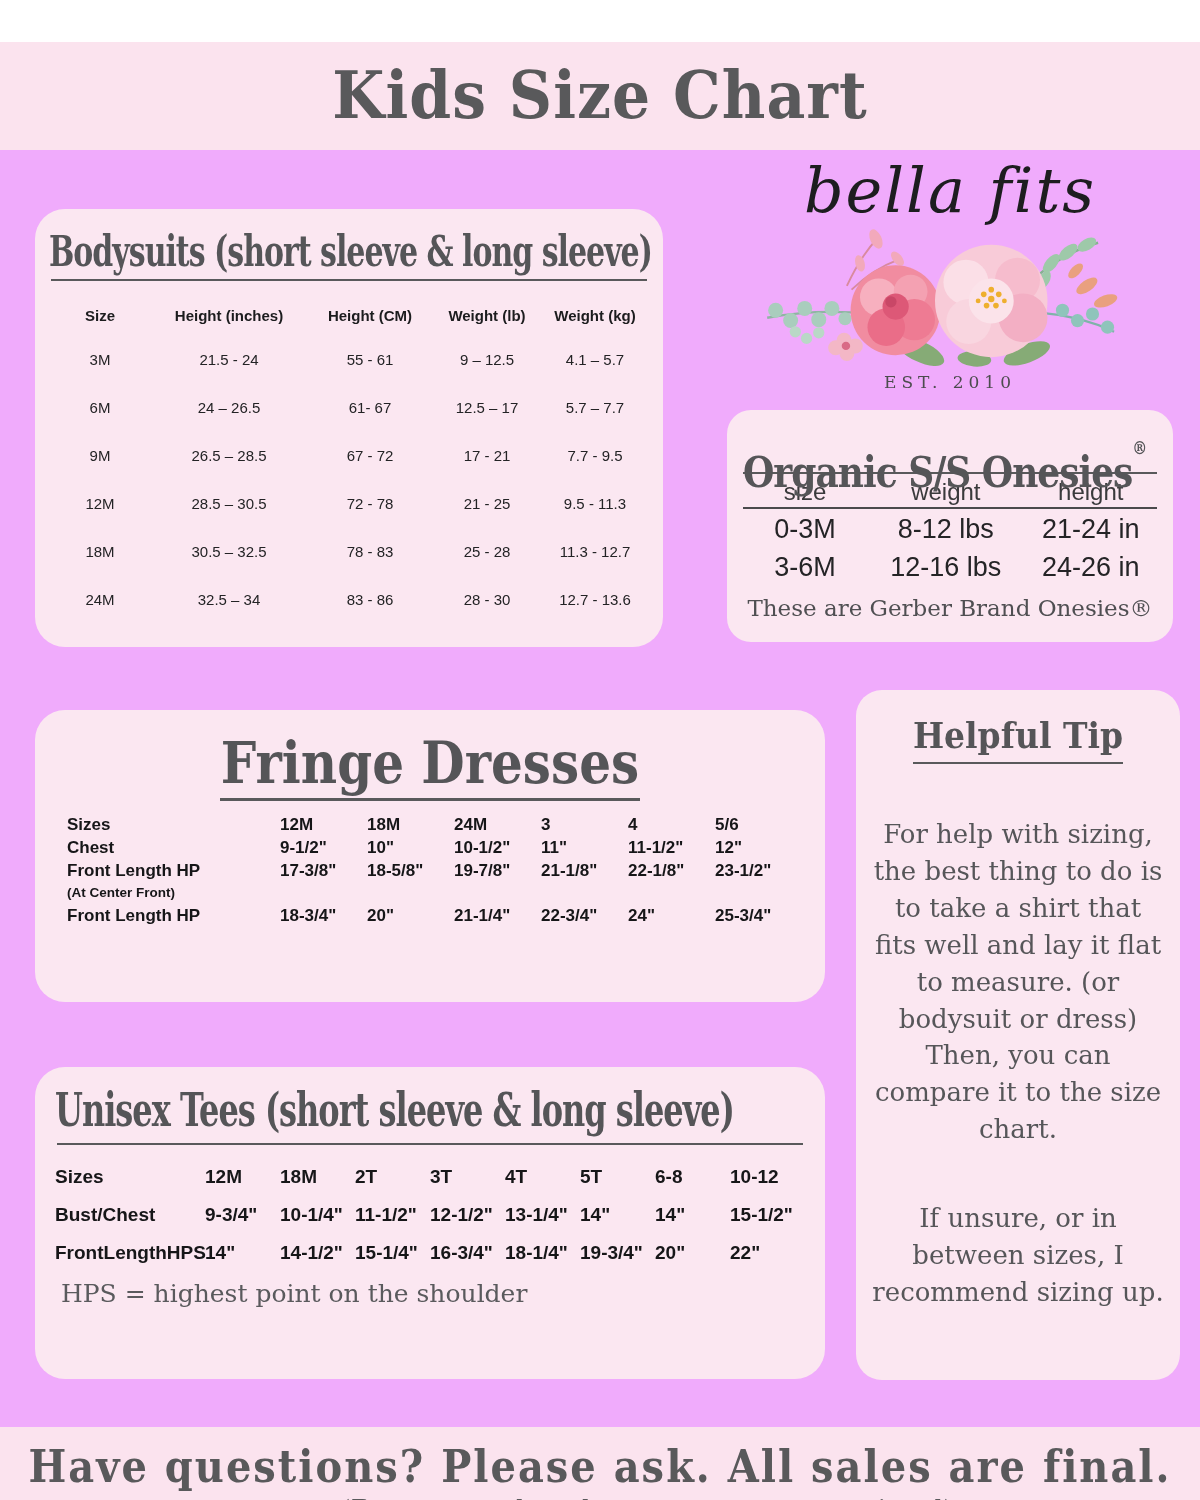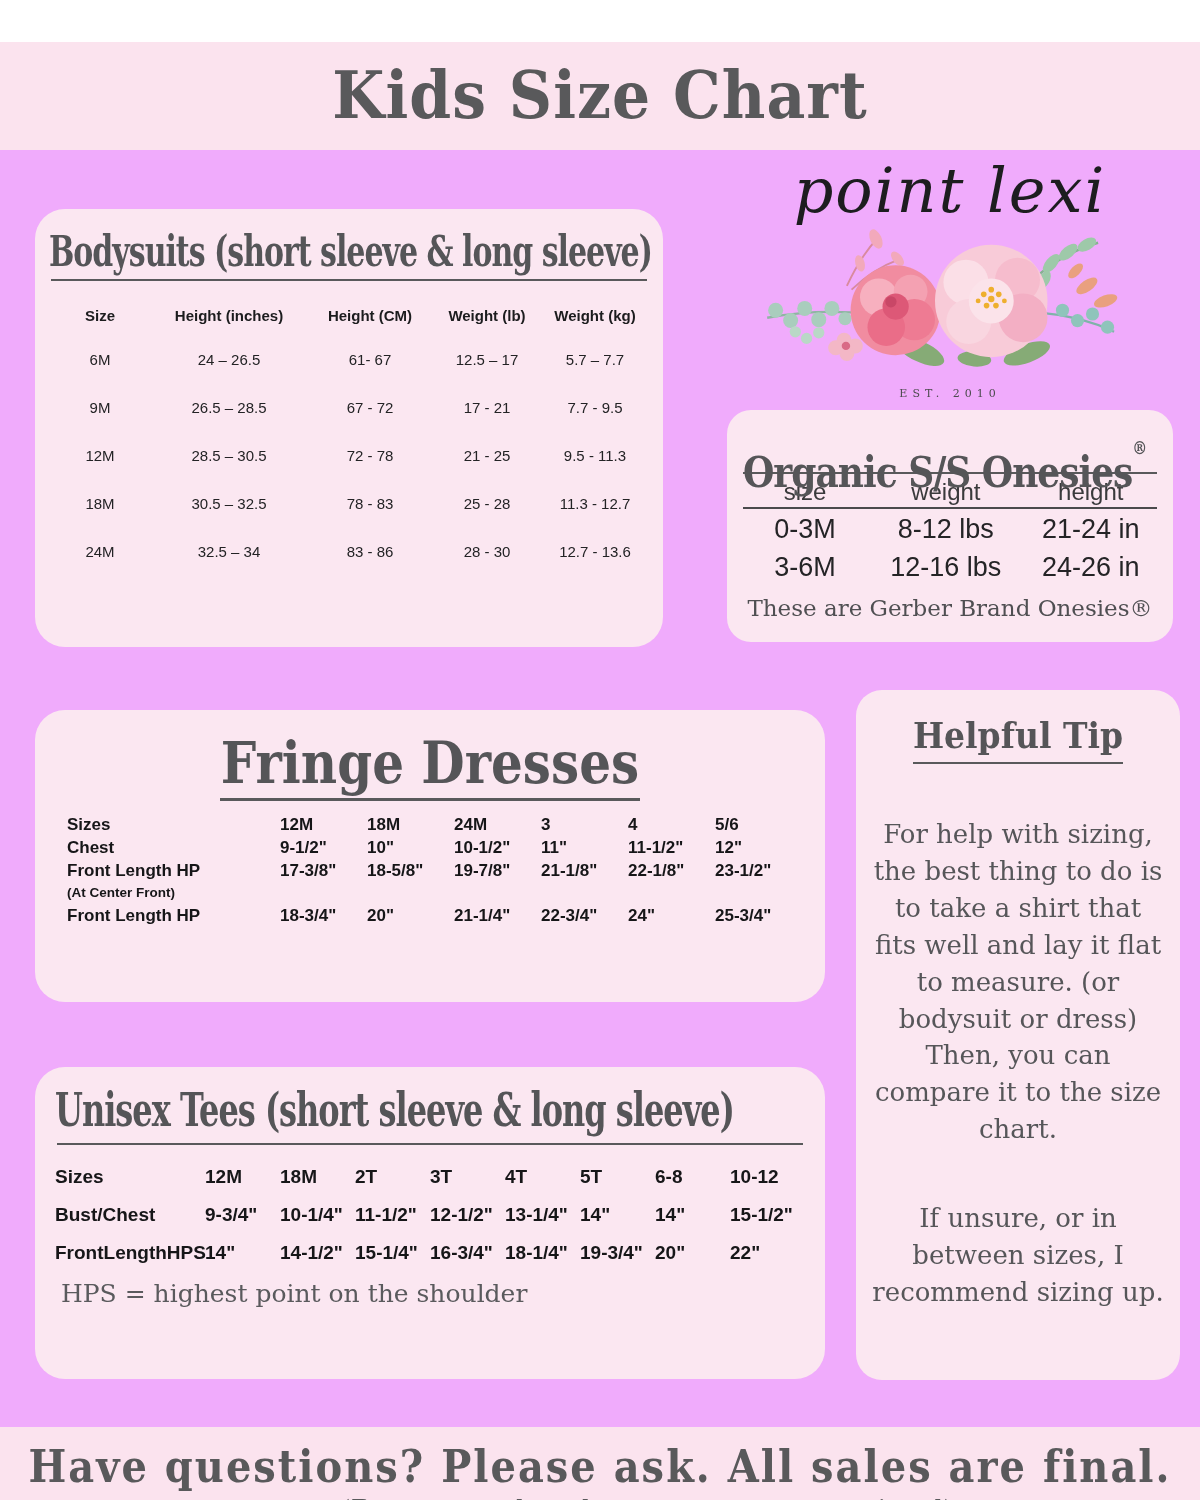--- a/index.html
+++ b/index.html
@@ -26,22 +26,22 @@
   #bodysuits-table th{font-size:15px;font-weight:700;color:#1c1c1e;height:38px;text-align:center;}
   #bodysuits-table td{font-size:15px;color:#232325;height:46px;text-align:center;}
 
   
   #logo{position:absolute;left:730px;top:112px;width:440px;height:252px;text-align:center;}
   #logo-script{font-family:"DejaVu Serif",serif;font-style:italic;font-size:62px;line-height:74px;
     color:#1d1d1f;letter-spacing:2px;}
   #logo-apparel{font-family:"DejaVu Serif",serif;font-size:19px;letter-spacing:9px;color:#3c3c3e;
     margin-top:0;}
   #logo-flowers{margin-top:-4px;}
-  #logo-est{position:absolute;left:0;bottom:6px;width:100%;font-family:"DejaVu Serif",serif;
-    font-size:11px;letter-spacing:5px;color:#4c4c4e;}
+  #logo-est{position:absolute;left:0;bottom:14px;width:100%;font-family:"DejaVu Serif",serif;
+    font-size:17px;letter-spacing:5px;color:#4c4c4e;}
 
   
   #organic-box{left:727px;top:368px;width:446px;height:232px;border-radius:24px;padding:10px 16px;}
   #organic-title{font-weight:700;font-size:36px;letter-spacing:-1px;line-height:46px;height:52px;
     transform:scaleY(1.2);transform-origin:left top;white-space:nowrap;color:#555558;}
   #organic-title sup{font-size:15px;vertical-align:28px;}
   #organic-table{width:100%;border-collapse:collapse;margin-top:4px;}
   #organic-table th{font-size:24px;font-weight:400;color:#3a3a3c;border-bottom:2px solid #4a4a4c;
     padding:0 0 1px;text-align:center;}
   #organic-table td{font-size:27px;color:#242426;padding:5px 0 2px;text-align:center;}
@@ -109,20 +109,27 @@
         <tr>
           <th>Size</th>
           <th>Height (inches)</th>
           <th>Height (CM)</th>
           <th>Weight (lb)</th>
           <th>Weight (kg)</th>
         </tr>
       </thead>
       <tbody>
         <tr>
+          <td>3M</td>
+          <td>21.5 - 24</td>
+          <td>55 - 61</td>
+          <td>9 – 12.5</td>
+          <td>4.1 – 5.7</td>
+        </tr>
+        <tr>
           <td>6M</td>
           <td>24 – 26.5</td>
           <td>61- 67</td>
           <td>12.5 – 17</td>
           <td>5.7 – 7.7</td>
         </tr>
         <tr>
           <td>9M</td>
           <td>26.5 – 28.5</td>
           <td>67 - 72</td>
@@ -148,21 +155,21 @@
           <td>32.5 – 34</td>
           <td>83 - 86</td>
           <td>28 - 30</td>
           <td>12.7 - 13.6</td>
         </tr>
       </tbody>
     </table>
   </div>
 
   <div id="logo">
-    <div id="logo-script">point lexi</div>
+    <div id="logo-script">bella fits</div>
     <svg id="logo-flowers" width="420" height="150" viewBox="0 0 420 160">
       <g>
         <path d="M15 100 Q70 90 125 96" stroke="#8fb5a3" stroke-width="2.5" fill="none"></path>
         <g fill="#a9cdbd">
           <circle cx="24" cy="92" r="8"></circle>
             <circle cx="40" cy="103" r="8"></circle>
             <circle cx="55" cy="90" r="8"></circle>
           <circle cx="70" cy="102" r="8"></circle>
             <circle cx="84" cy="90" r="8"></circle>
             <circle cx="98" cy="101" r="7"></circle>

